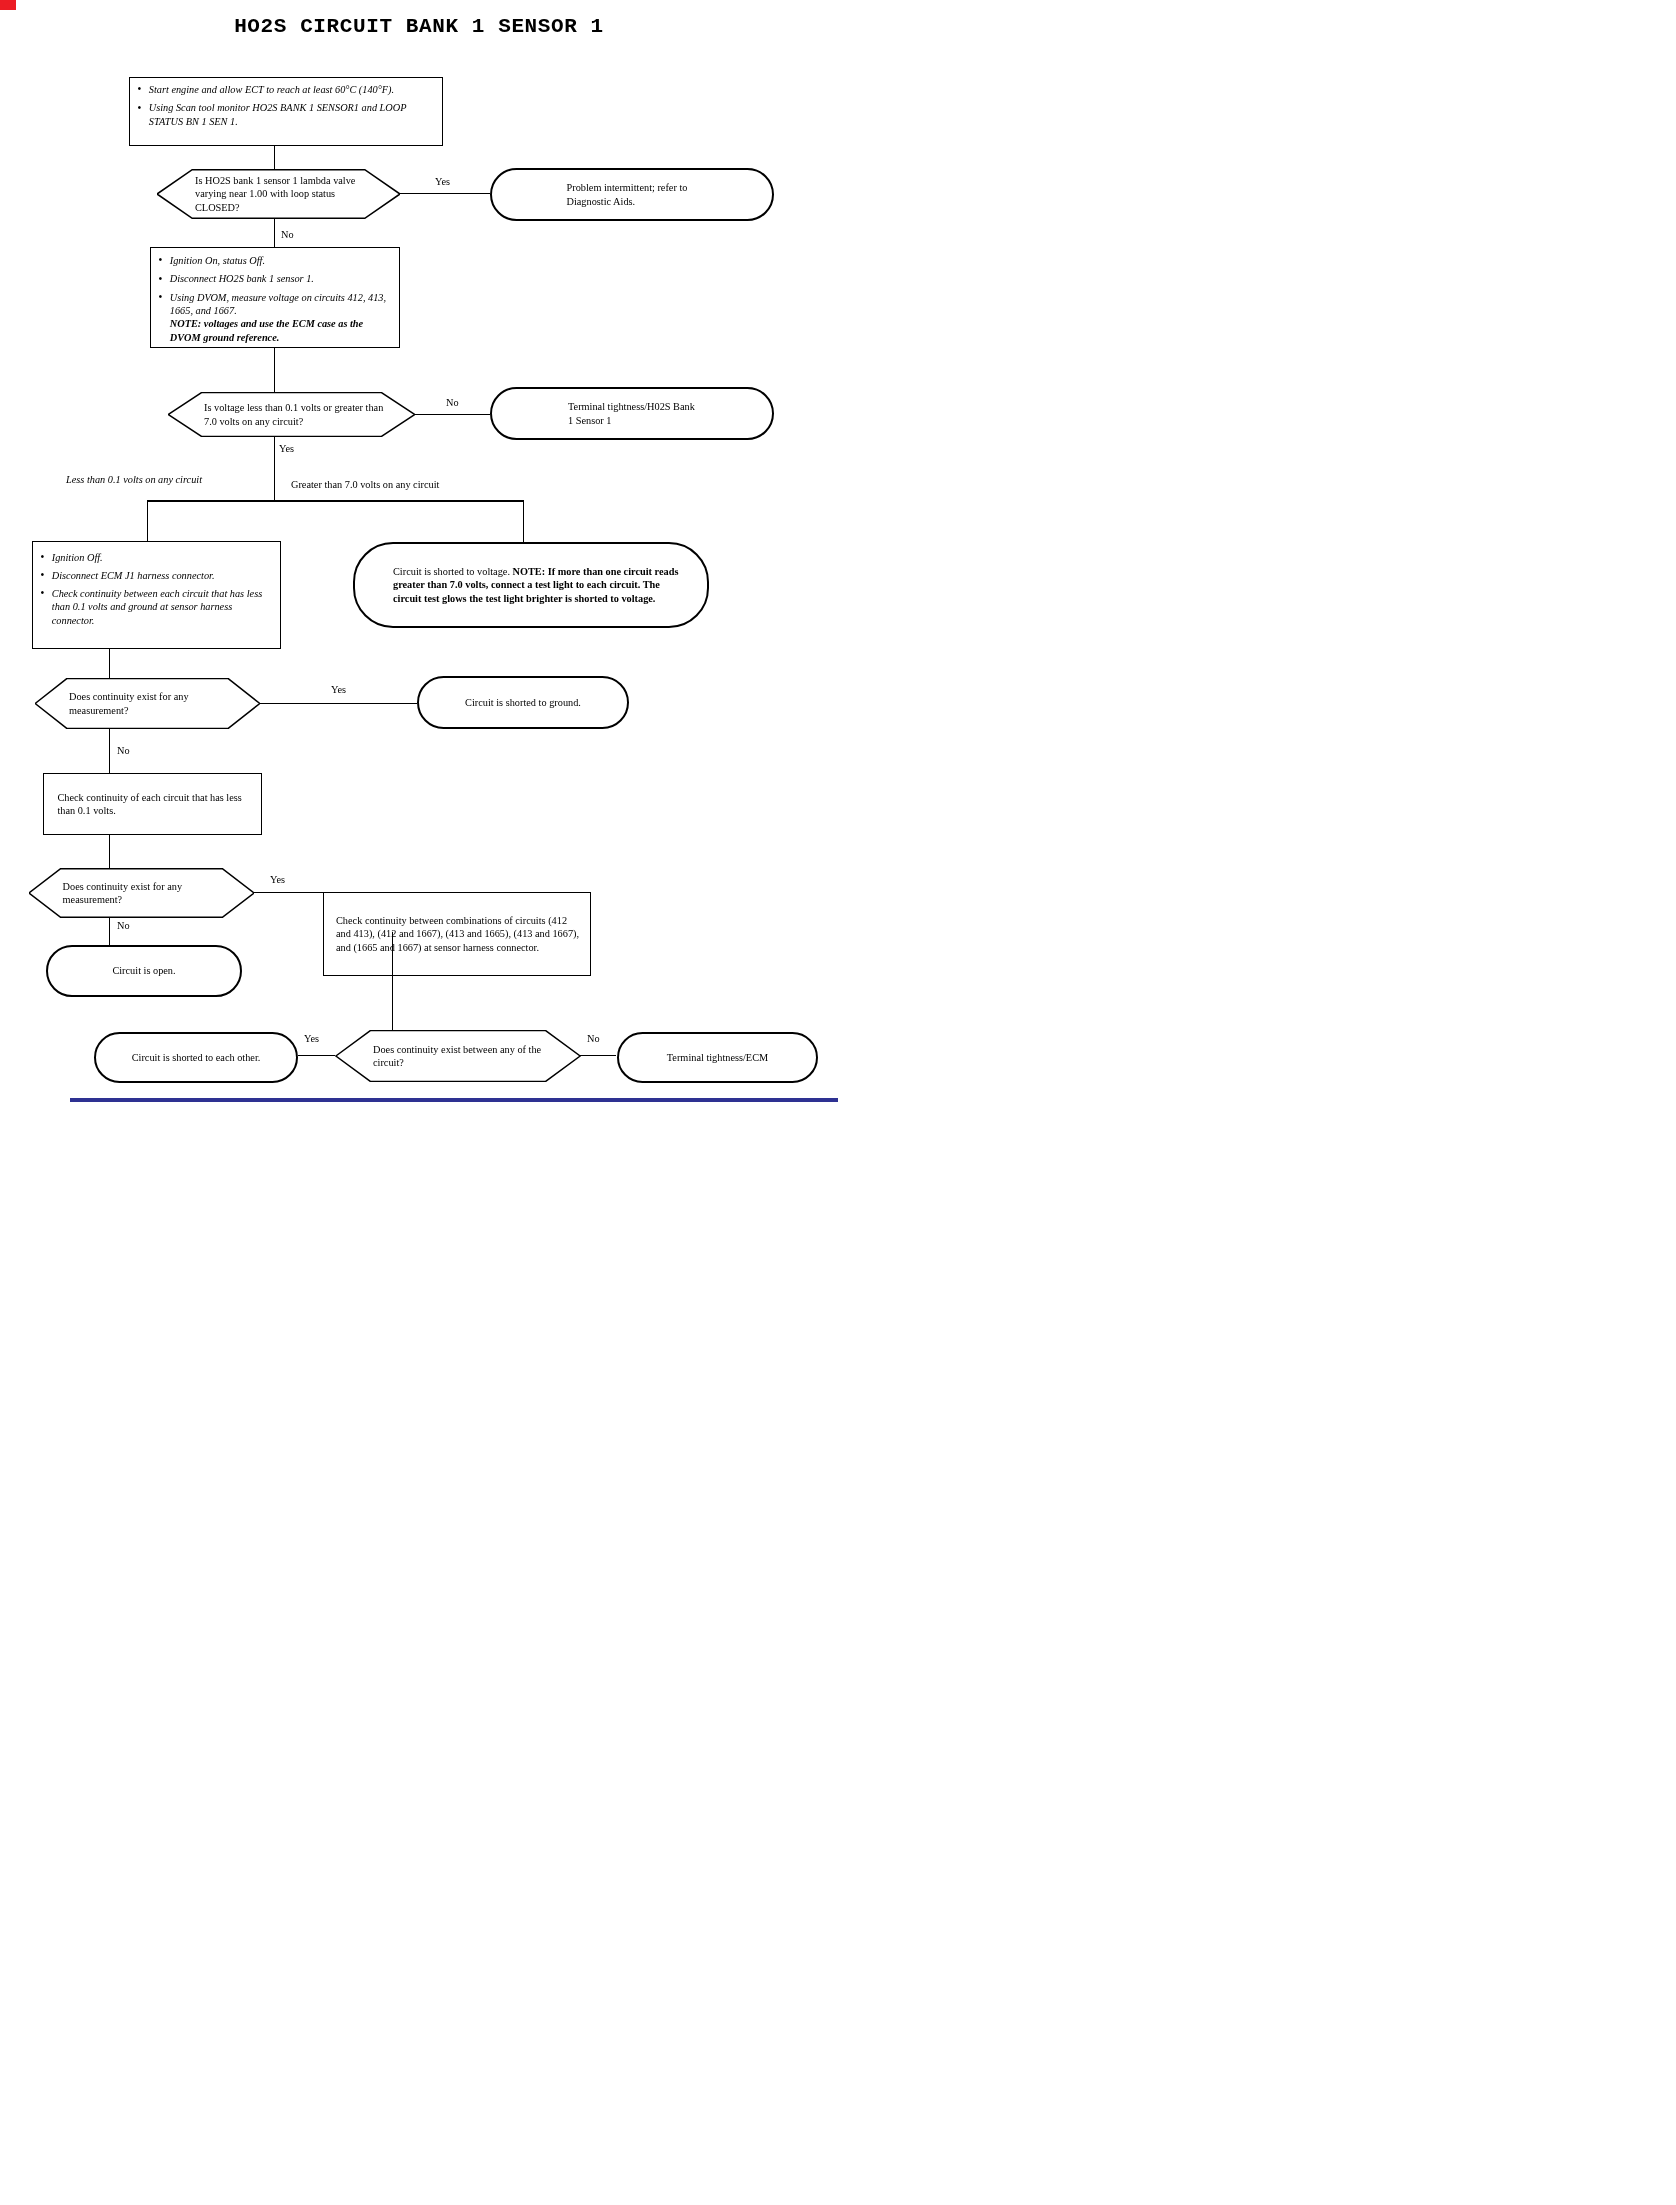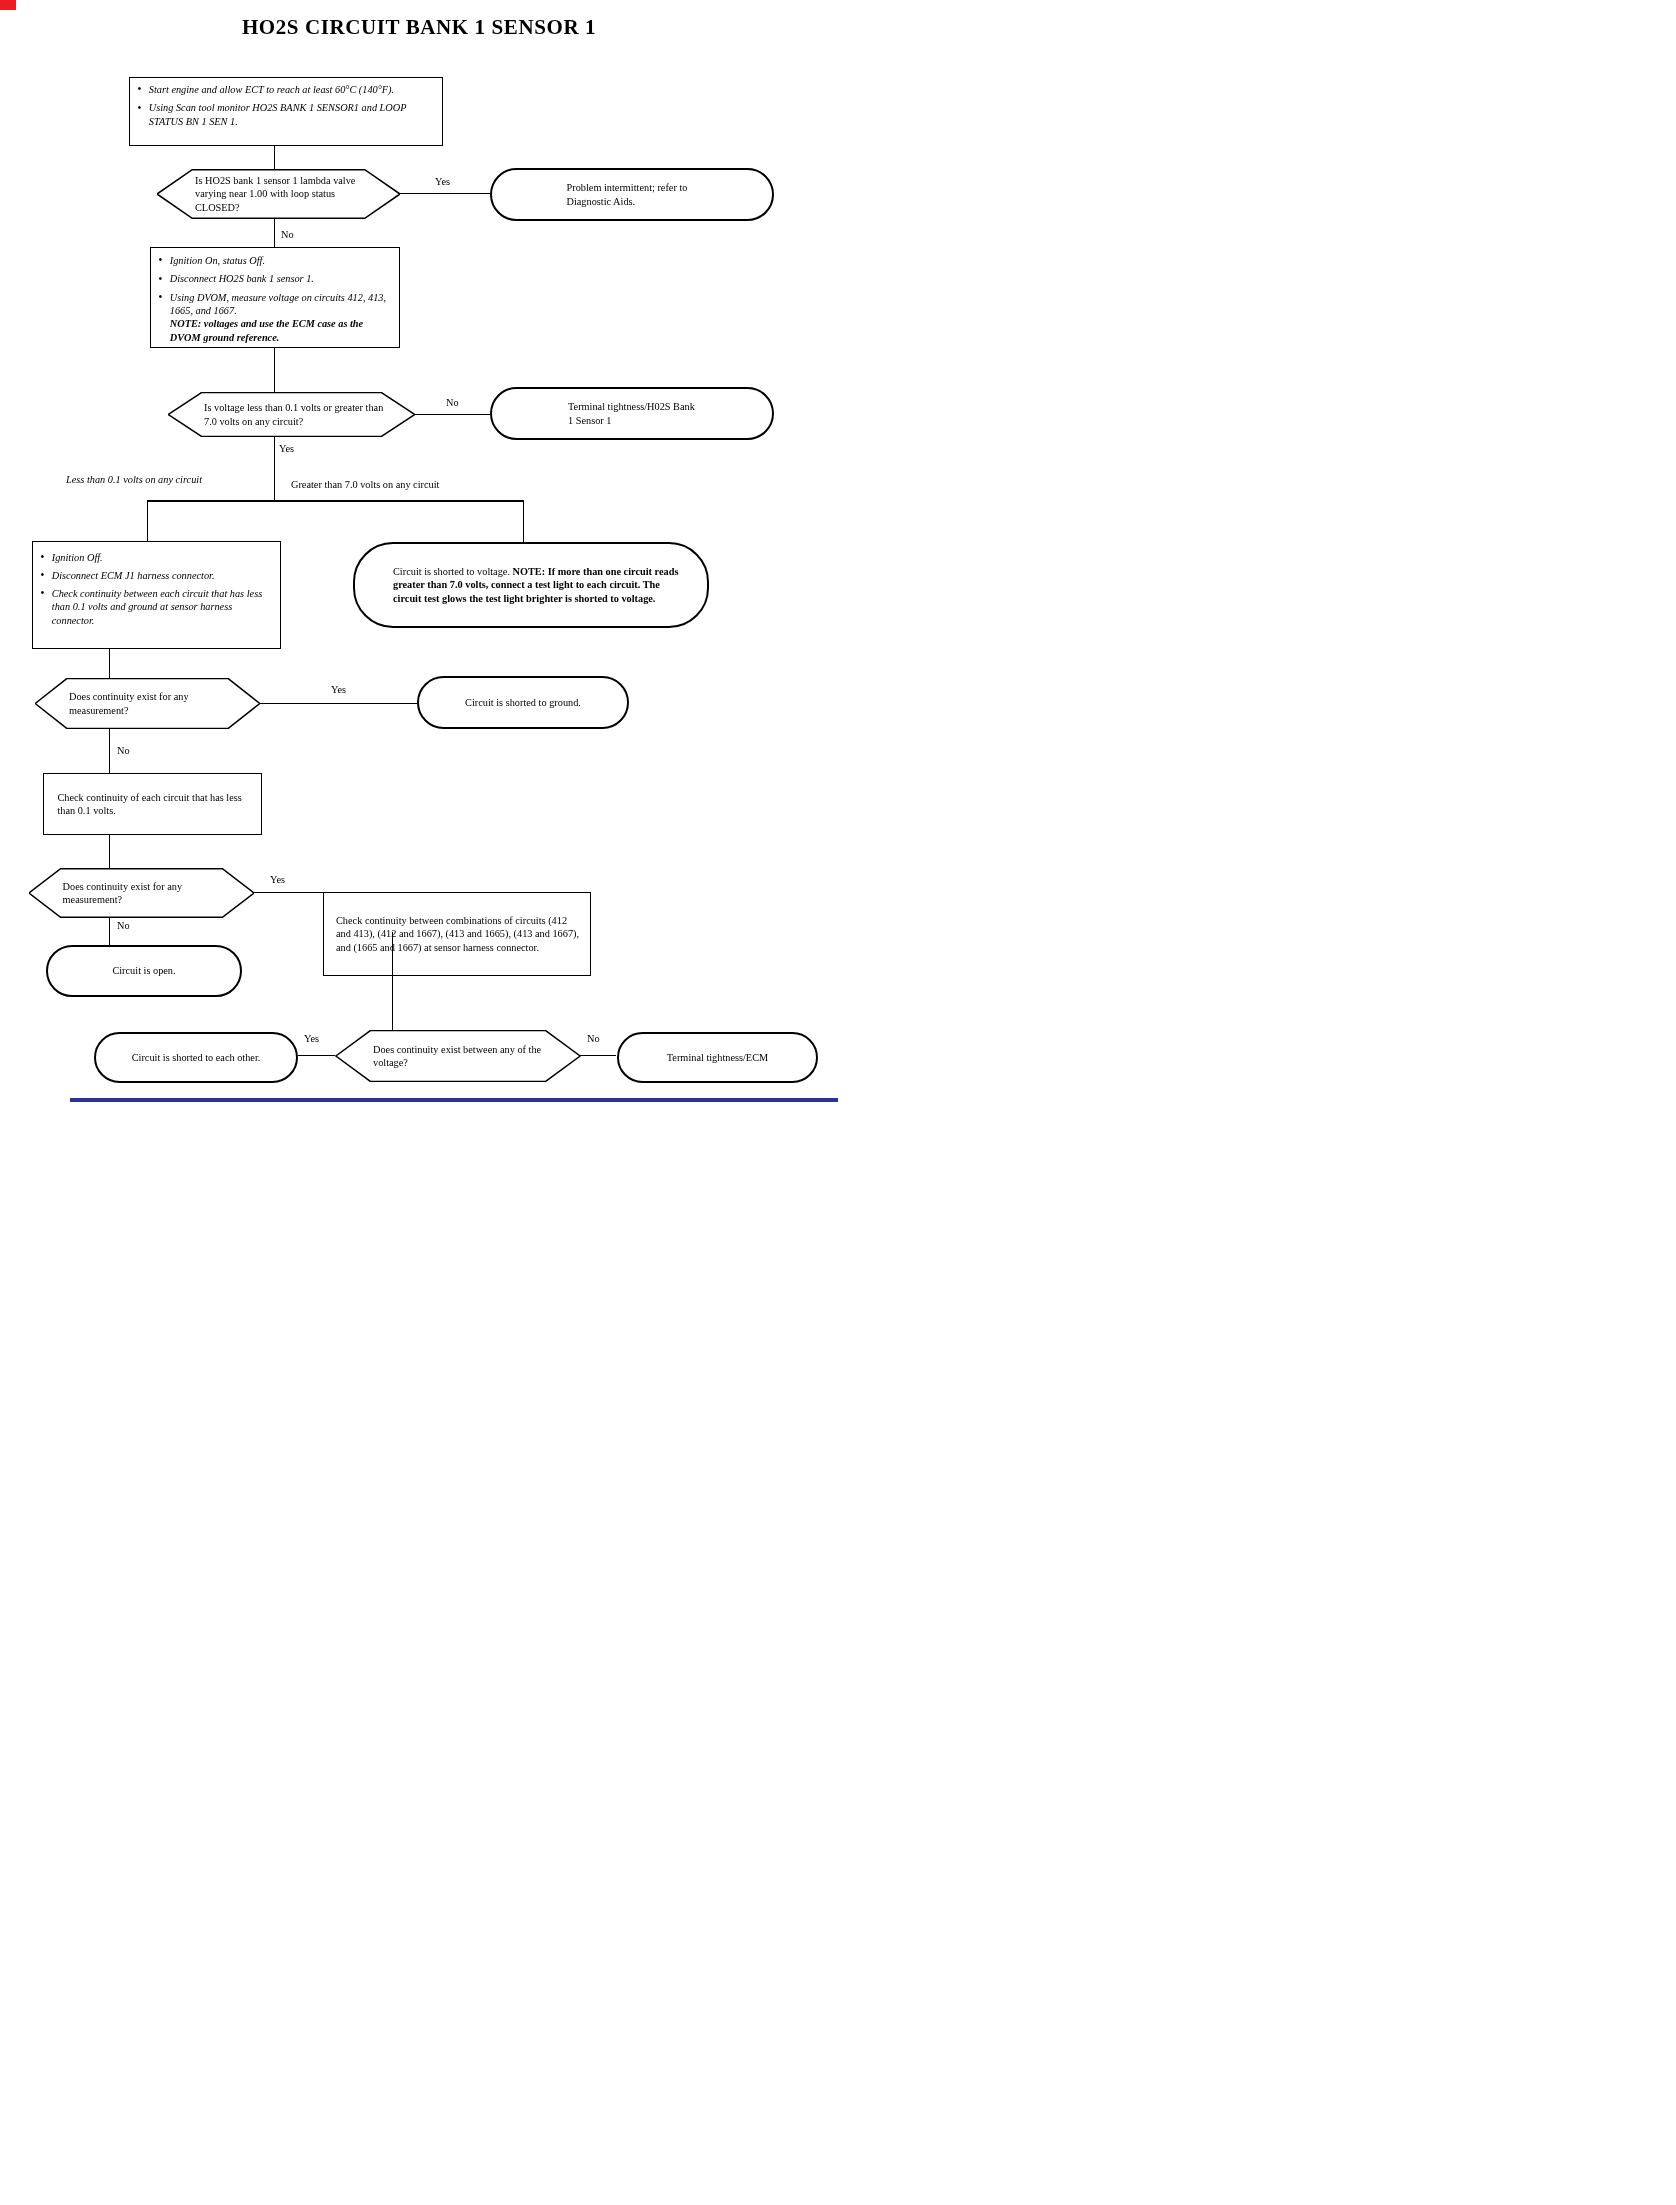--- a/index.html
+++ b/index.html
@@ -2,21 +2,21 @@
 <html style="font-size:9.7px"><head>
 <meta charset="utf-8">
 <style>
   html,body { margin:0; padding:0; background:#ffffff; }
   #page {
     position:relative; width:838px; height:1103px; background:#ffffff;
     font-family:"Liberation Serif", serif; color:#000;
   }
   .title {
     position:absolute; left:0; right:0; top:14.6px; text-align:center;
-    font-family:Liberation Serif, serif; font-size:21px; font-weight:700;
+    font-family:Liberation Mono, monospace; font-size:21px; font-weight:700;
     letter-spacing:0.6px;
   }
   .node { position:absolute; box-sizing:border-box; font-size:10.3px; line-height:1.3; }
   .box  { border:1.2px solid #000; background:#fff; }
   .oval { border:2.4px solid #000; background:#fff; display:flex; align-items:center; justify-content:center; text-align:center; }
   ul.blist { margin:0; padding:0; }
   ul.blist li { list-style:none; position:relative; padding-left:16.4px; margin:0 0 4.9px 0;font-style:italic; }
   ul.blist li::before { content:"\2022"; position:absolute; left:4.9px; top:-0.6px; font-size:11.5px; }
   .gap li { margin-bottom:9.7px; }
   .hexwrap { position:absolute; }
@@ -173,21 +173,21 @@
     <span>Circuit is shorted to each other.</span>
   </div>
 
   <div class="hline" style="left:298px; top:1055px; width:37px;"></div>
   <div class="edge-label" style="left:304px; top:1033px;">Yes</div>
 
   <div class="hexwrap" style="left:335px; top:1030px; width:246px; height:52px;">
     <svg width="246" height="52" viewBox="0 0 404 86">
       <polygon points="0,43 57,1 347,1 404,43 347,85 57,85" fill="#ffffff" stroke="#000000" stroke-width="2.5"></polygon>
     </svg>
-    <div class="hex-text" style="left:38px; width:175px;">Does continuity exist between any of the voltage?</div>
+    <div class="hex-text" style="left:38px; width:175px;">Does continuity exist between any of the circuit?</div>
   </div>
 
   <div class="hline" style="left:580px; top:1055px; width:36px;"></div>
   <div class="edge-label" style="left:587px; top:1033px;">No</div>
 
   <div class="node oval" style="left:617px; top:1032px; width:201px; height:51px; border-radius:25.5px;">
     <span>Terminal tightness/ECM</span>
   </div>
 
   <div class="bottom-bar" style="background-color: rgb(46, 49, 146);"></div>

